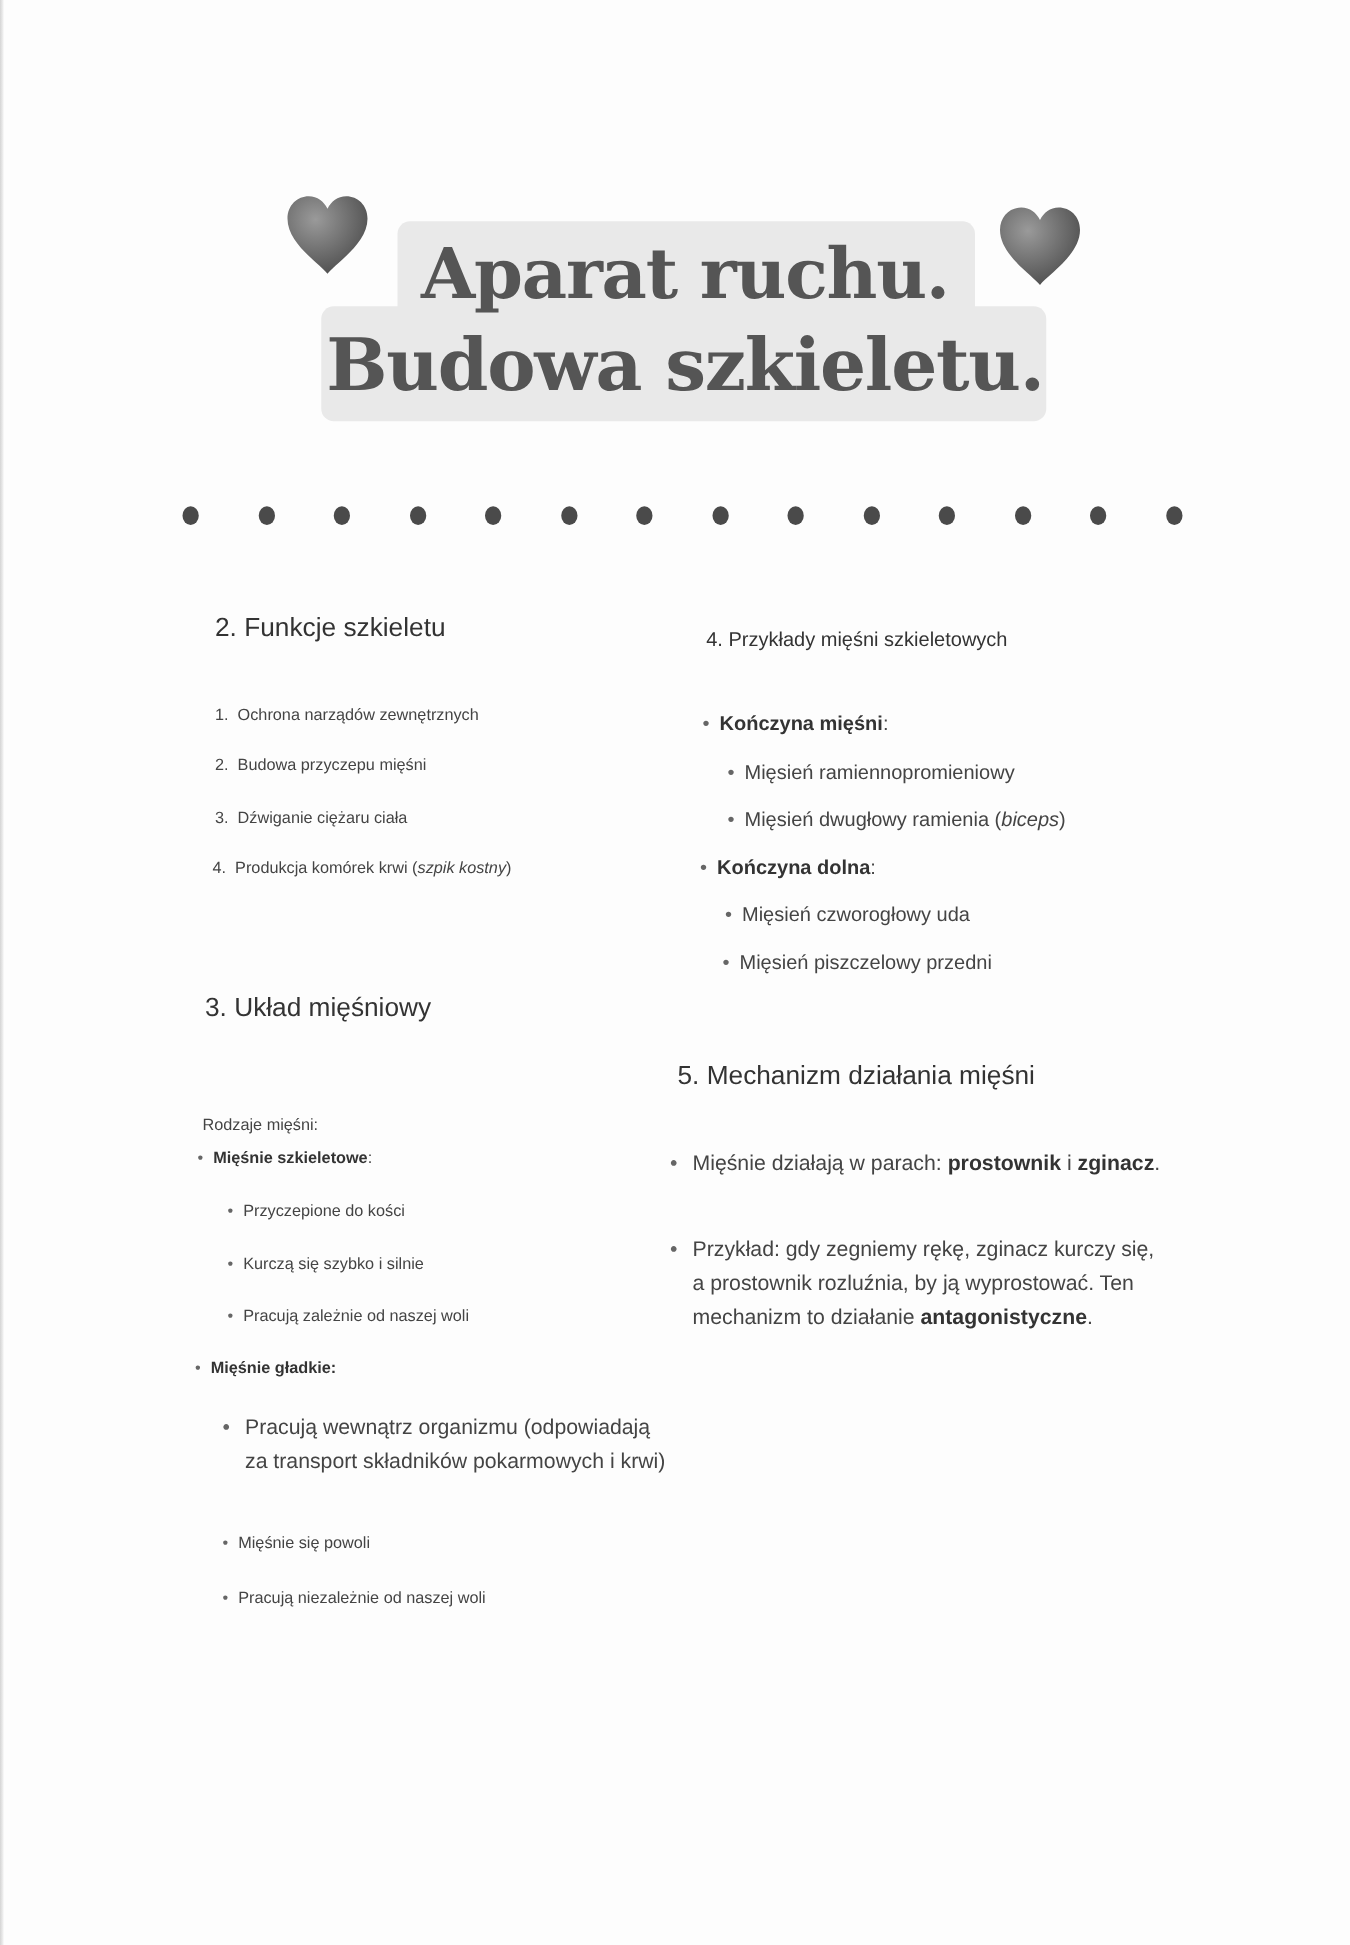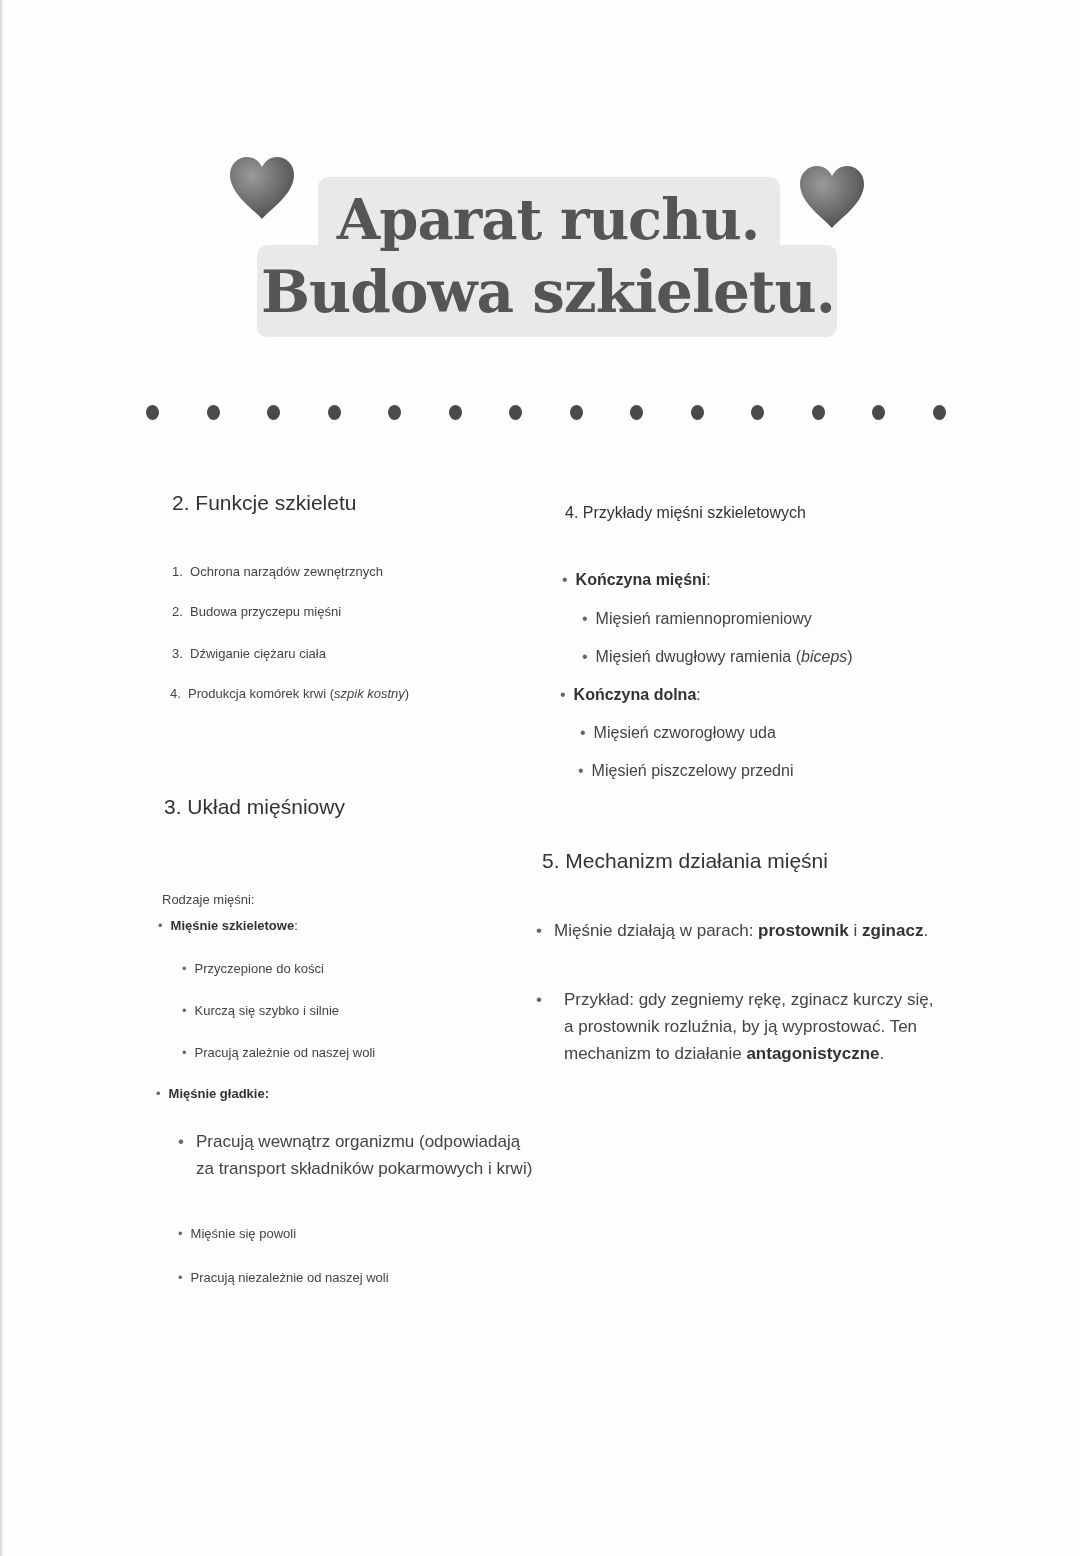--- a/index.html
+++ b/index.html
@@ -168,14 +168,14 @@
 
 <div class="h2" style="left:542px; top:849px;">5. Mechanizm działania mięśni</div>
 
 <div class="para" style="left:536px; top:917px; width:400px;">
   <span class="bullet" style="position:absolute; left:0; top:0;">•</span>
   <div style="margin-left:18px;"><span>Mięśnie działają w parach: </span><span class="bold">prostownik</span><span> i </span><span class="bold">zginacz</span><span>.</span></div>
 </div>
 
 <div class="para" style="left:536px; top:986px; width:400px;">
   <span class="bullet" style="position:absolute; left:0; top:0;">•</span>
-  <div style="margin-left:28px;"><span>Przykład: gdy zegniemy rękę, zginacz kurczy się, a prostownik rozluźnia, by ją wyprostować. Ten mechanizm to działanie </span><span class="bold">antagonistyczne</span><span>.</span></div>
+  <div style="margin-left:18px;"><span>Przykład: gdy zegniemy rękę, zginacz kurczy się, a prostownik rozluźnia, by ją wyprostować. Ten mechanizm to działanie </span><span class="bold">antagonistyczne</span><span>.</span></div>
 </div>
 
 </body></html>

